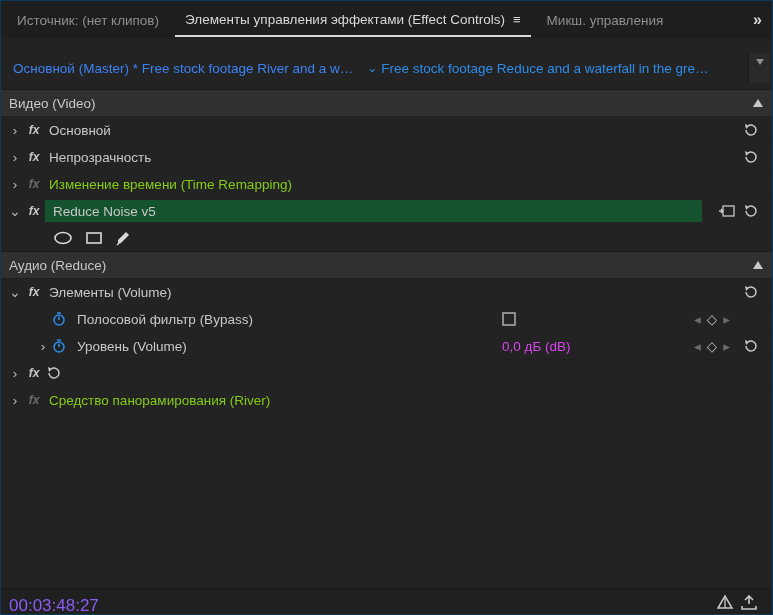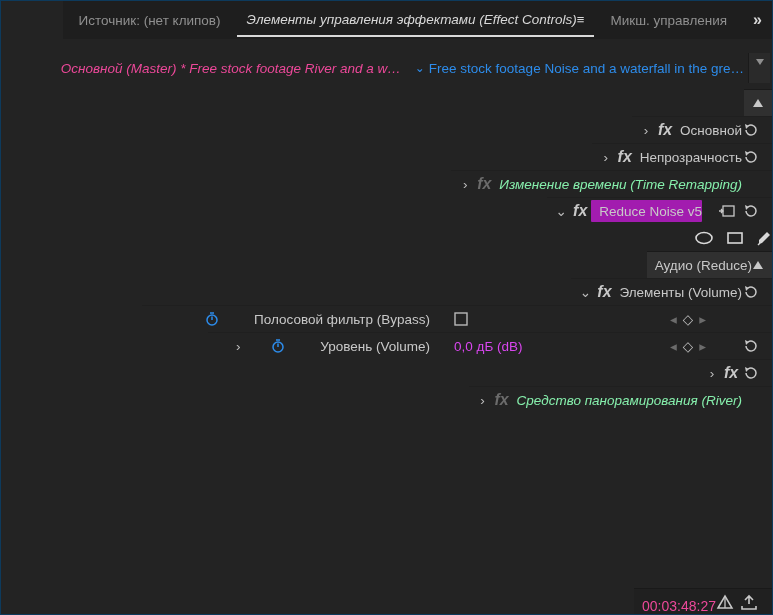--- a/index.html
+++ b/index.html
@@ -1,58 +1,58 @@
 <!DOCTYPE html>
 <html><head>
 <meta charset="utf-8">
 <style>
   * { box-sizing: border-box; margin: 0; padding: 0; font-family: "Segoe UI", Tahoma, sans-serif; }
   html, body { width: 773px; height: 615px; background: #1b1b1b; color: #c8c8c8; overflow: hidden; }
-  .panel { width: 100%; height: 100%; background: #232323; border: 1px solid #0d3a5c; display: flex; flex-direction: column; align-items: flex-end; }
+  .panel { width: 100%; height: 100%; background: #232323; border: 1px solid #0d3a5c; display: flex; flex-direction: column; }
 
   .tabs { display: flex; align-items: center; height: 38px; padding: 0 6px; gap: 6px; background: #1e1e1e; }
   .tab { font-size: 13.5px; color: #8f8f8f; padding: 8px 10px 8px 10px; white-space: nowrap; cursor: pointer; }
-  .tab.active { color: #d8d8d8; border-bottom: 2px solid #d8d8d8; margin-bottom: -1px; display:flex; align-items:center; font-style:italic;}
+  .tab.active { color: #d8d8d8; border-bottom: 2px solid #d8d8d8; margin-bottom: -1px; display:flex; align-items:center; gap:8px;}
   .tabs .spacer { flex: 1; }
   .tabs .overflow { color:#d8d8d8; font-weight:bold; cursor:pointer; padding:0 4px;}
 
   .breadcrumb { display: flex; align-items: center; height: 30px; margin: 14px 2px 6px 2px; font-size: 13.5px; }
-  .breadcrumb .master { color:#ec4899; padding: 0 10px; white-space:nowrap; overflow:hidden; text-overflow:ellipsis; max-width:370px;font-style:italic;}
+  .breadcrumb .master { color:#3b82f6; padding: 0 10px; white-space:nowrap; overflow:hidden; text-overflow:ellipsis; max-width:370px;}
   .breadcrumb .clip { color:#2d8ceb; padding: 0 4px; white-space:nowrap; overflow:hidden; text-overflow:ellipsis; flex:1; display:flex; align-items:center; gap:4px;}
   .breadcrumb .gutter { width:22px; height:100%; background:#2a2a2a; border-left:1px solid #1a1a1a; }
 
   .section-header { display:flex; align-items:center; height:27px; padding:0 8px; background:#303030; border-top:1px solid #1a1a1a; font-size:13.5px;}
   .section-header .title { flex:1; }
   .section-header .tri { cursor:pointer; }
 
   .row { display:flex; align-items:center; height:27px; padding-left:6px; font-size:13.5px; border-top:1px solid #1f1f1f;}
   .row .expand { width:16px; text-align:center; cursor:pointer; color:#bdbdbd; }
-  .row .fx { width:22px; text-align:center; font-style:italic; font-size:16px; font-weight:600;}
+  .row .fx { width:22px; text-align:center; font-style:italic; font-size:12px; font-weight:600;}
   .row .fx.enabled { color:#c8c8c8; }
   .row .fx.disabled { color:#6b6b6b; }
   .row .label { flex:1; padding-left:4px; white-space:nowrap; overflow:hidden; text-overflow:ellipsis;}
-  .row .label.disabled { color:#86efac;font-style:italic; }
+  .row .label.disabled { color:#84cc16; }
   .row .reset { width:30px; text-align:center; cursor:pointer; }
   .row .extra-icon { width:24px; text-align:center; cursor:pointer; }
-  .row.highlight .label-bg { background:#a21caf; flex:1; display:flex; align-items:center; height:22px; border-radius:1px; padding-left:4px; margin-right:16px;}
-
-  .row.sub1 { padding-left:22px;gap:24px; }
+  .row.highlight .label-bg { background:#14532d; flex:1; display:flex; align-items:center; height:22px; border-radius:1px; padding-left:4px; margin-right:16px;}
+
+  .row.sub1 { padding-left:34px; }
   .row .stopwatch { width:22px; text-align:center; cursor:pointer; }
   .row .value { width:180px; color:#d946ef; cursor:ew-resize; }
   .row .value.checkbox { color:#c8c8c8; display:flex; align-items:center;}
   .row .keynav { width:60px; display:flex; align-items:center; justify-content:center; gap:6px; color:#6b6b6b;}
   .row .keynav .diamond { color:#bdbdbd; cursor:pointer;}
 
   .shapes-row { height:27px; display:flex; align-items:center; padding-left:52px; gap:12px; }
   .shapes-row .shape { cursor:pointer; display:flex; align-items:center; justify-content:center;}
 
   .body-fill { flex:1; background:#232323; }
 
   .footer { height:26px; display:flex; align-items:center; padding:0 8px; background:#202020; border-top:1px solid #191919;}
-  .footer .timecode { color:#ec4899; font-size:14px; flex:1; cursor:text;margin-top:9px;}
+  .footer .timecode { color:#8b5cf6; font-size:17px; flex:1; cursor:text;margin-top:9px;}
   .footer .ftr-icon { width:24px; text-align:center; cursor:pointer;}
 
   svg { display:block; }
   .chev { font-size:12px; }
 </style>
 </head>
 <body>
 
 <div class="panel">
 
@@ -64,30 +64,31 @@
     </div>
     <div class="tab">Микш. управления</div>
     <div class="spacer"></div>
     <div class="overflow">»</div>
   </div>
 
   <div class="breadcrumb">
     <div class="master">Основной (Master) * Free stock footage River and a w…</div>
     <div class="clip">
       <span class="chev">⌄</span>
-      <span style="overflow:hidden; text-overflow:ellipsis;">Free stock footage Noise and a waterfall in the gre…</span>
+      <span style="overflow:hidden; text-overflow:ellipsis;">Free stock footage Reduce and a waterfall in the gre…</span>
     </div>
     <div class="gutter">
       <svg width="22" height="28">
           <polygon points="7,6 15,6 11,12" fill="#8f8f8f"></polygon>
         </svg>
     </div>
   </div>
 
   <div class="section-header">
+    <span class="title">Видео (Video)</span>
     <span class="tri">
       <svg width="12" height="12">
           <polygon points="1,10 11,10 6,2" fill="#c8c8c8"></polygon>
         </svg>
     </span>
   </div>
 
   <div class="row">
     <span class="expand">›</span>
     <span class="fx enabled">fx</span>

